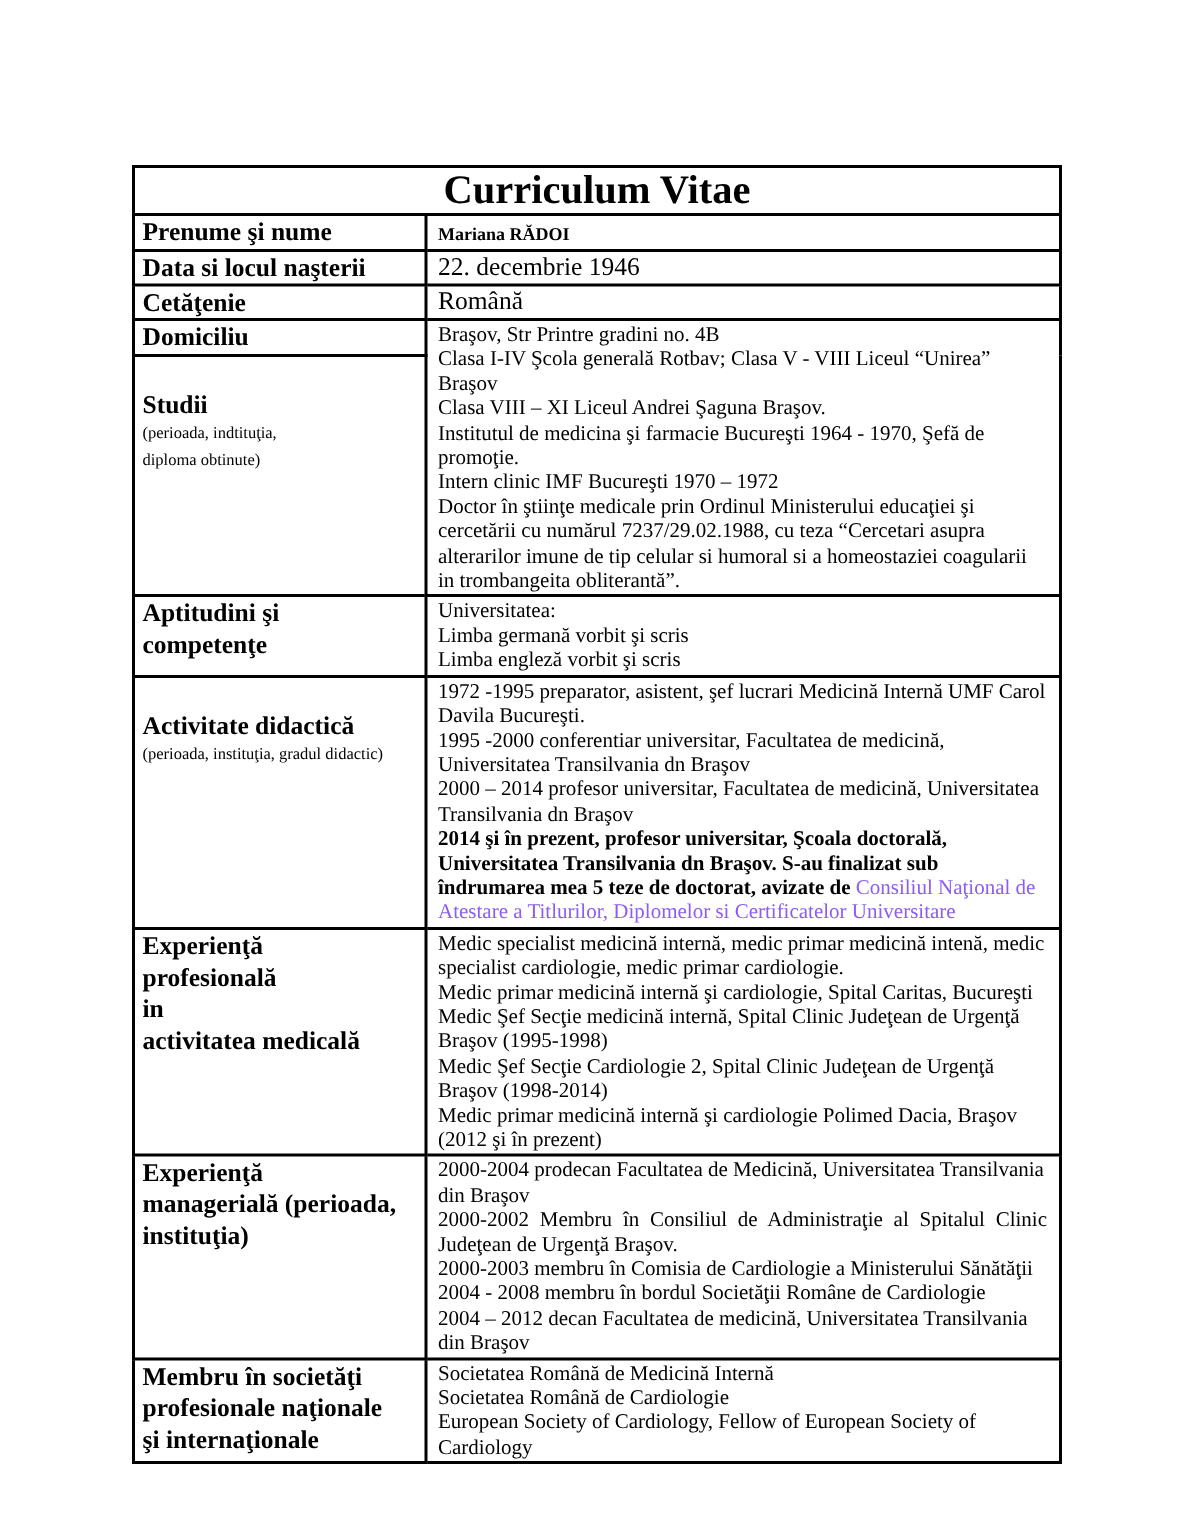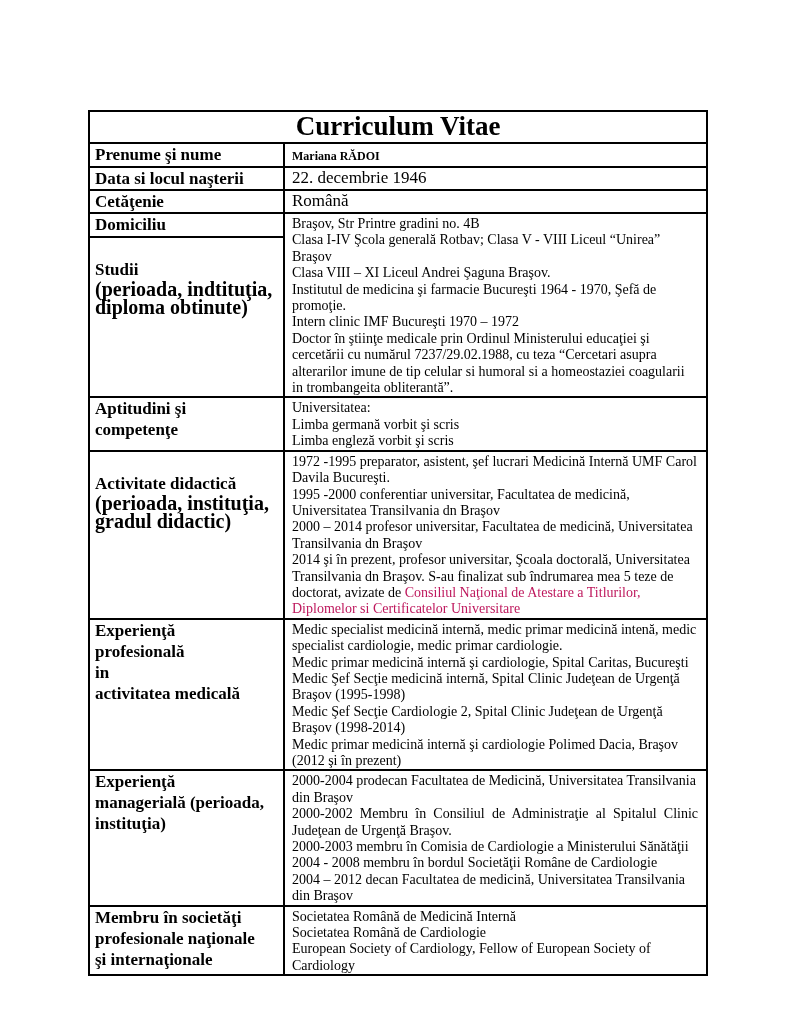--- a/index.html
+++ b/index.html
@@ -1,27 +1,27 @@
 <!DOCTYPE html>
 <html><head>
 <meta charset="utf-8">
 <style>
   html,body { margin:0; padding:0; background:#ffffff; }
   body { width:791px; height:1024px; position:relative; font-family:"Liberation Serif", serif; color:#000; }
   .cv-table { position:absolute; left:88px; top:110px; width:618px; border-collapse:collapse; table-layout:fixed; }
   .cv-table td { border:2px solid #000; vertical-align:top; overflow:hidden; }
   .title-cell { text-align:center; font-weight:bold; font-size:27px; line-height:27px; height:28px; }
   .label { font-weight:bold; font-size:17px; line-height:21px; padding:0 2px 0 5px; white-space:pre-line; }
-  .sublabel { font-weight:bold; font-size:20px; line-height:18px; white-space:pre-line; }
+  .sublabel { font-weight:normal; font-size:11px; line-height:18px; white-space:pre-line; }
   .value { padding:2px 8px 0 7px; font-size:14px; }
   .value p { margin:0; font-size:14px; line-height:16.4px; }
   .value-name { font-weight:bold; font-size:12px; line-height:20px; }
   .value-sm p { font-size:17px; }
-  .gray { color:#be185d; font-weight:normal; }
-  .bold { font-weight:normal; }
+  .gray { color:#8b5cf6; font-weight:normal; }
+  .bold { font-weight:bold; }
   .justify { text-align:justify; }
   tr.h-title{height:30px} tr.h-name{height:22px} tr.h-birth{height:21px} tr.h-cit{height:22px}
   tr.h-dom{height:22px} tr.h-stu{height:157px} tr.h-ski{height:48px} tr.h-tea{height:165px}
   tr.h-med{height:147px} tr.h-man{height:130px} tr.h-mem{height:68px}
 </style>
 </head>
 <body>
 
 <table class="cv-table">
   <colgroup>

